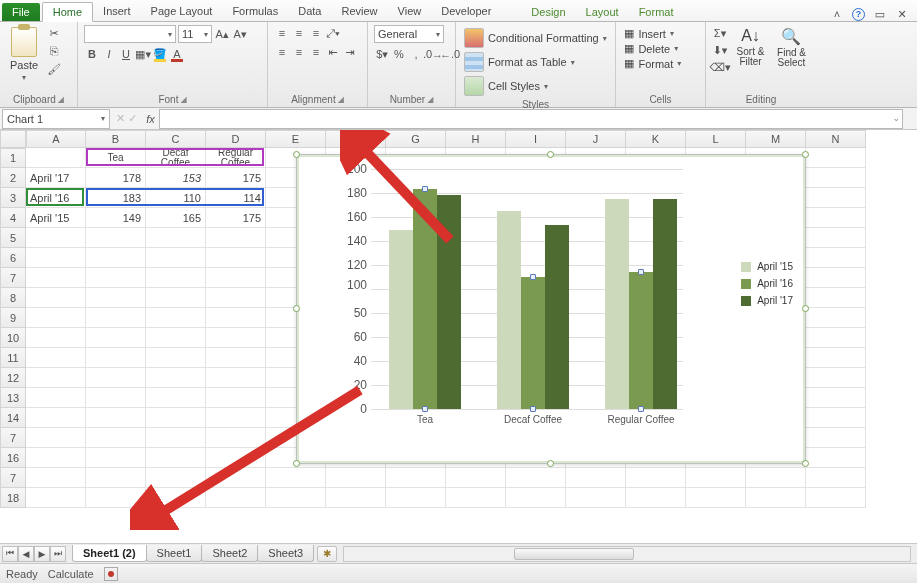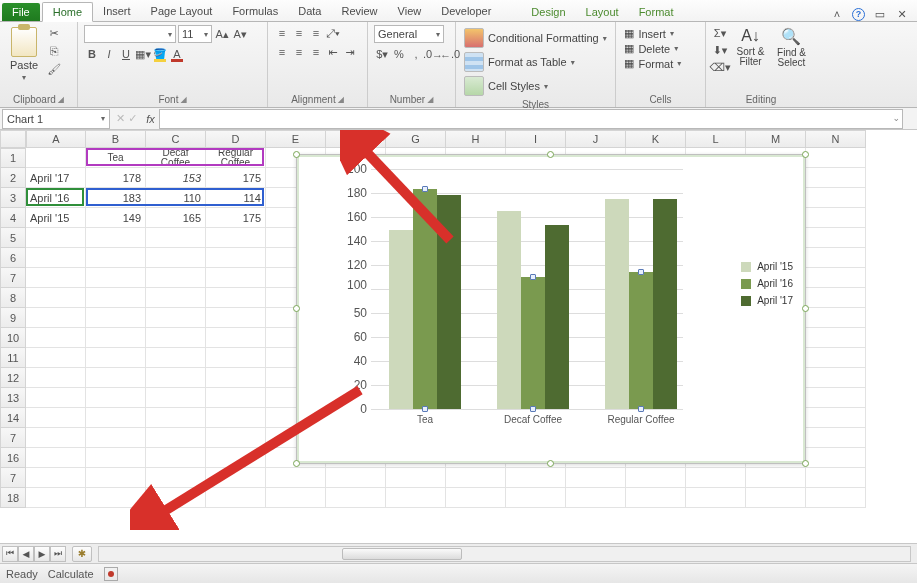--- a/index.html
+++ b/index.html
@@ -738,20 +738,26 @@
   </svg>
 </div>
 
 <div class="sheet-bar">
   <div class="nav-btns">
     <div class="nav-btn">⏮</div>
     <div class="nav-btn">◀</div>
     <div class="nav-btn">▶</div>
     <div class="nav-btn">⏭</div>
   </div>
+  <div class="sheet-tabs" id="sheettabs">
+      <div class="sheet-tab active">Sheet1 (2)</div>
+      <div class="sheet-tab">Sheet1</div>
+      <div class="sheet-tab">Sheet2</div>
+      <div class="sheet-tab">Sheet3</div>
+    </div>
   <div class="new-sheet">✱</div>
   <div class="hscroll">
       <div class="thumb"></div>
     </div>
 </div>
 
 <div class="status-bar">
   <span>Ready</span>
   <span>Calculate</span>
   <span style="width:14px;height:14px;border:1px solid #aaa;display:inline-flex;align-items:center;justify-content:center;">

